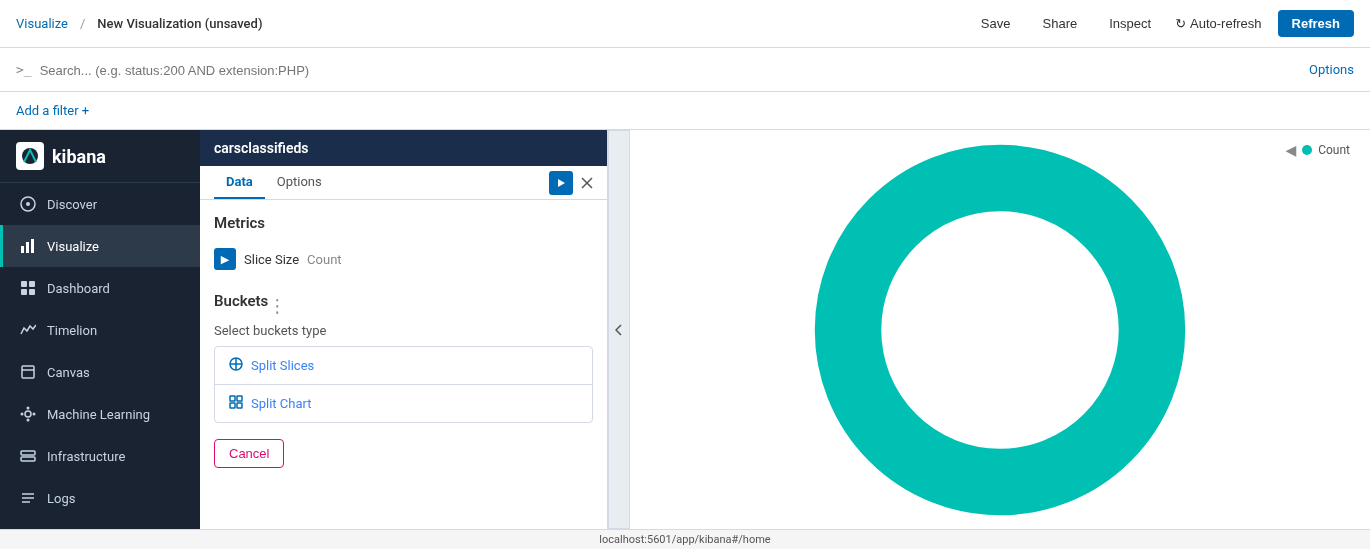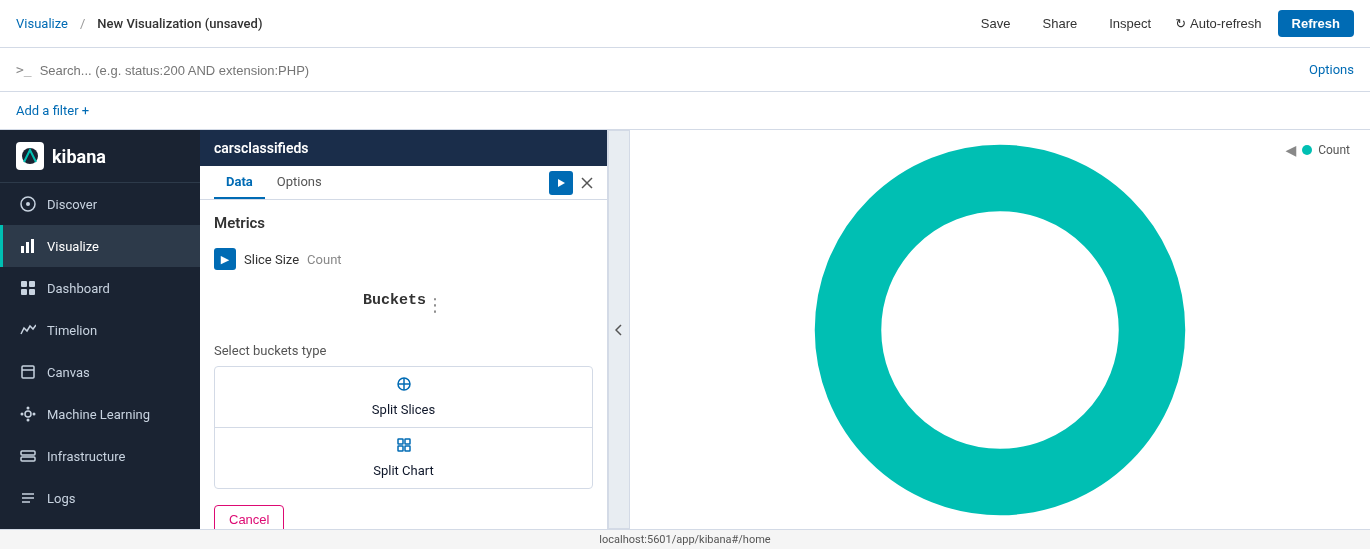--- a/index.html
+++ b/index.html
@@ -88,30 +88,29 @@
     }
     .metric-arrow {
       width: 22px; height: 22px; background: #006bb4; border-radius: 3px;
       display: flex; align-items: center; justify-content: center;
       color: #fff; font-size: 11px; flex-shrink: 0;
     }
     .metric-label { font-size: 13px; color: #333; }
     .metric-sub { color: #888; font-size: 13px; }
 
     .buckets-section { margin-top: 16px; }
-    .buckets-header { display: flex; align-items: center; justify-content: center; margin-bottom: 24px; font-family: Liberation Mono, monospace; }
+    .buckets-header { display: flex; align-items: center; justify-content: flex-start; margin-bottom: 3px; }
     .buckets-more { color: #888; cursor: pointer; font-size: 18px; line-height: 1; }
 
     .bucket-select-label { font-size: 13px; color: #555; margin-bottom: 8px; }
     .bucket-options { border: 1px solid #d3dae6; border-radius: 4px; overflow: hidden; }
     .bucket-option {
       display: flex; align-items: center; gap: 8px;
-      padding: 10px 14px; cursor: pointer; color: #0f172a; font-size: 13px;
+      padding: 10px 14px; cursor: pointer; color: #3b82f6; font-size: 13px;
       border-bottom: 1px solid #d3dae6;
-      flex-direction: column;
     }
     .bucket-option:last-child { border-bottom: none; }
     .bucket-icon { font-size: 14px; }
 
     .cancel-area { margin-top: 16px; }
     .cancel-btn {
       border: 1px solid #dd0a73; background: #fff; color: #dd0a73;
       padding: 6px 14px; border-radius: 4px; cursor: pointer; font-size: 13px;
     }
 

